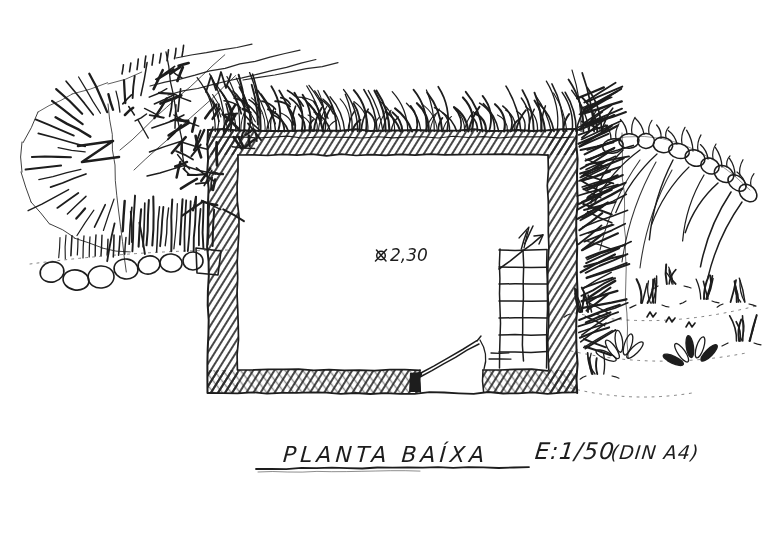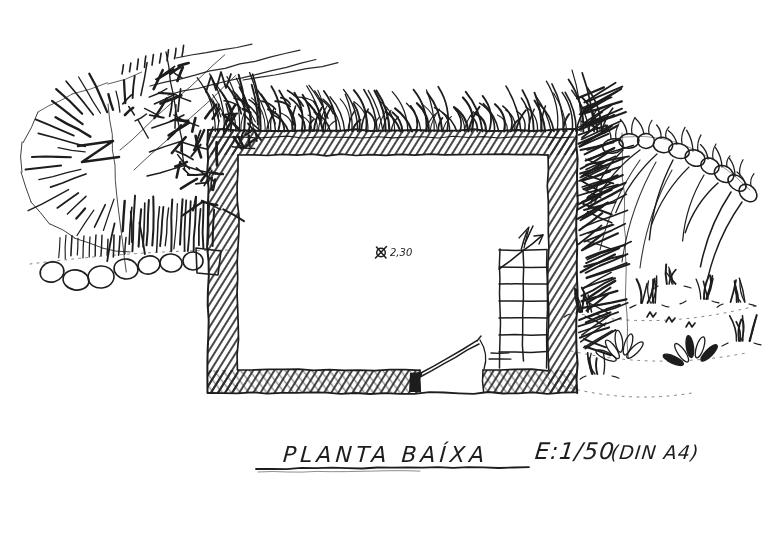--- a/index.html
+++ b/index.html
@@ -3,21 +3,21 @@
 <meta charset="utf-8">
 <style>
   html,body{margin:0;padding:0;background:#ffffff;}
   .canvas{position:relative;width:770px;height:550px;background:#ffffff;overflow:hidden;
           font-family:"DejaVu Sans", sans-serif;}
   #sketch-svg{position:absolute;left:0;top:0;}
   .hand{position:absolute;color:#1d1d1d;font-style:italic;white-space:nowrap;}
   .title{left:283px;top:442px;font-size:22px;letter-spacing:4px;transform:skewX(-4deg);}
   .scale{left:535px;top:438px;font-size:23px;letter-spacing:1px;transform:skewX(-6deg);}
   .paper{left:611px;top:441px;font-size:19px;letter-spacing:1px;transform:skewX(-6deg);}
-  .height-note{left:374px;top:245px;font-size:10px;display:flex;align-items:center;gap:2px;}
+  .height-note{left:374px;top:245px;font-size:17px;display:flex;align-items:center;gap:2px;}
   .cc{width:14px;height:14px;}
   .cc circle,.cc line{fill:none;stroke:#1d1d1d;stroke-width:1.5;stroke-linecap:round;}
 </style>
 </head>
 <body>
 
 <div class="canvas">
   <svg id="sketch-svg" width="770" height="550" viewBox="0 0 770 550">
       <defs>
         <pattern id="hp" width="6" height="6" patternUnits="userSpaceOnUse" patternTransform="rotate(32)">

